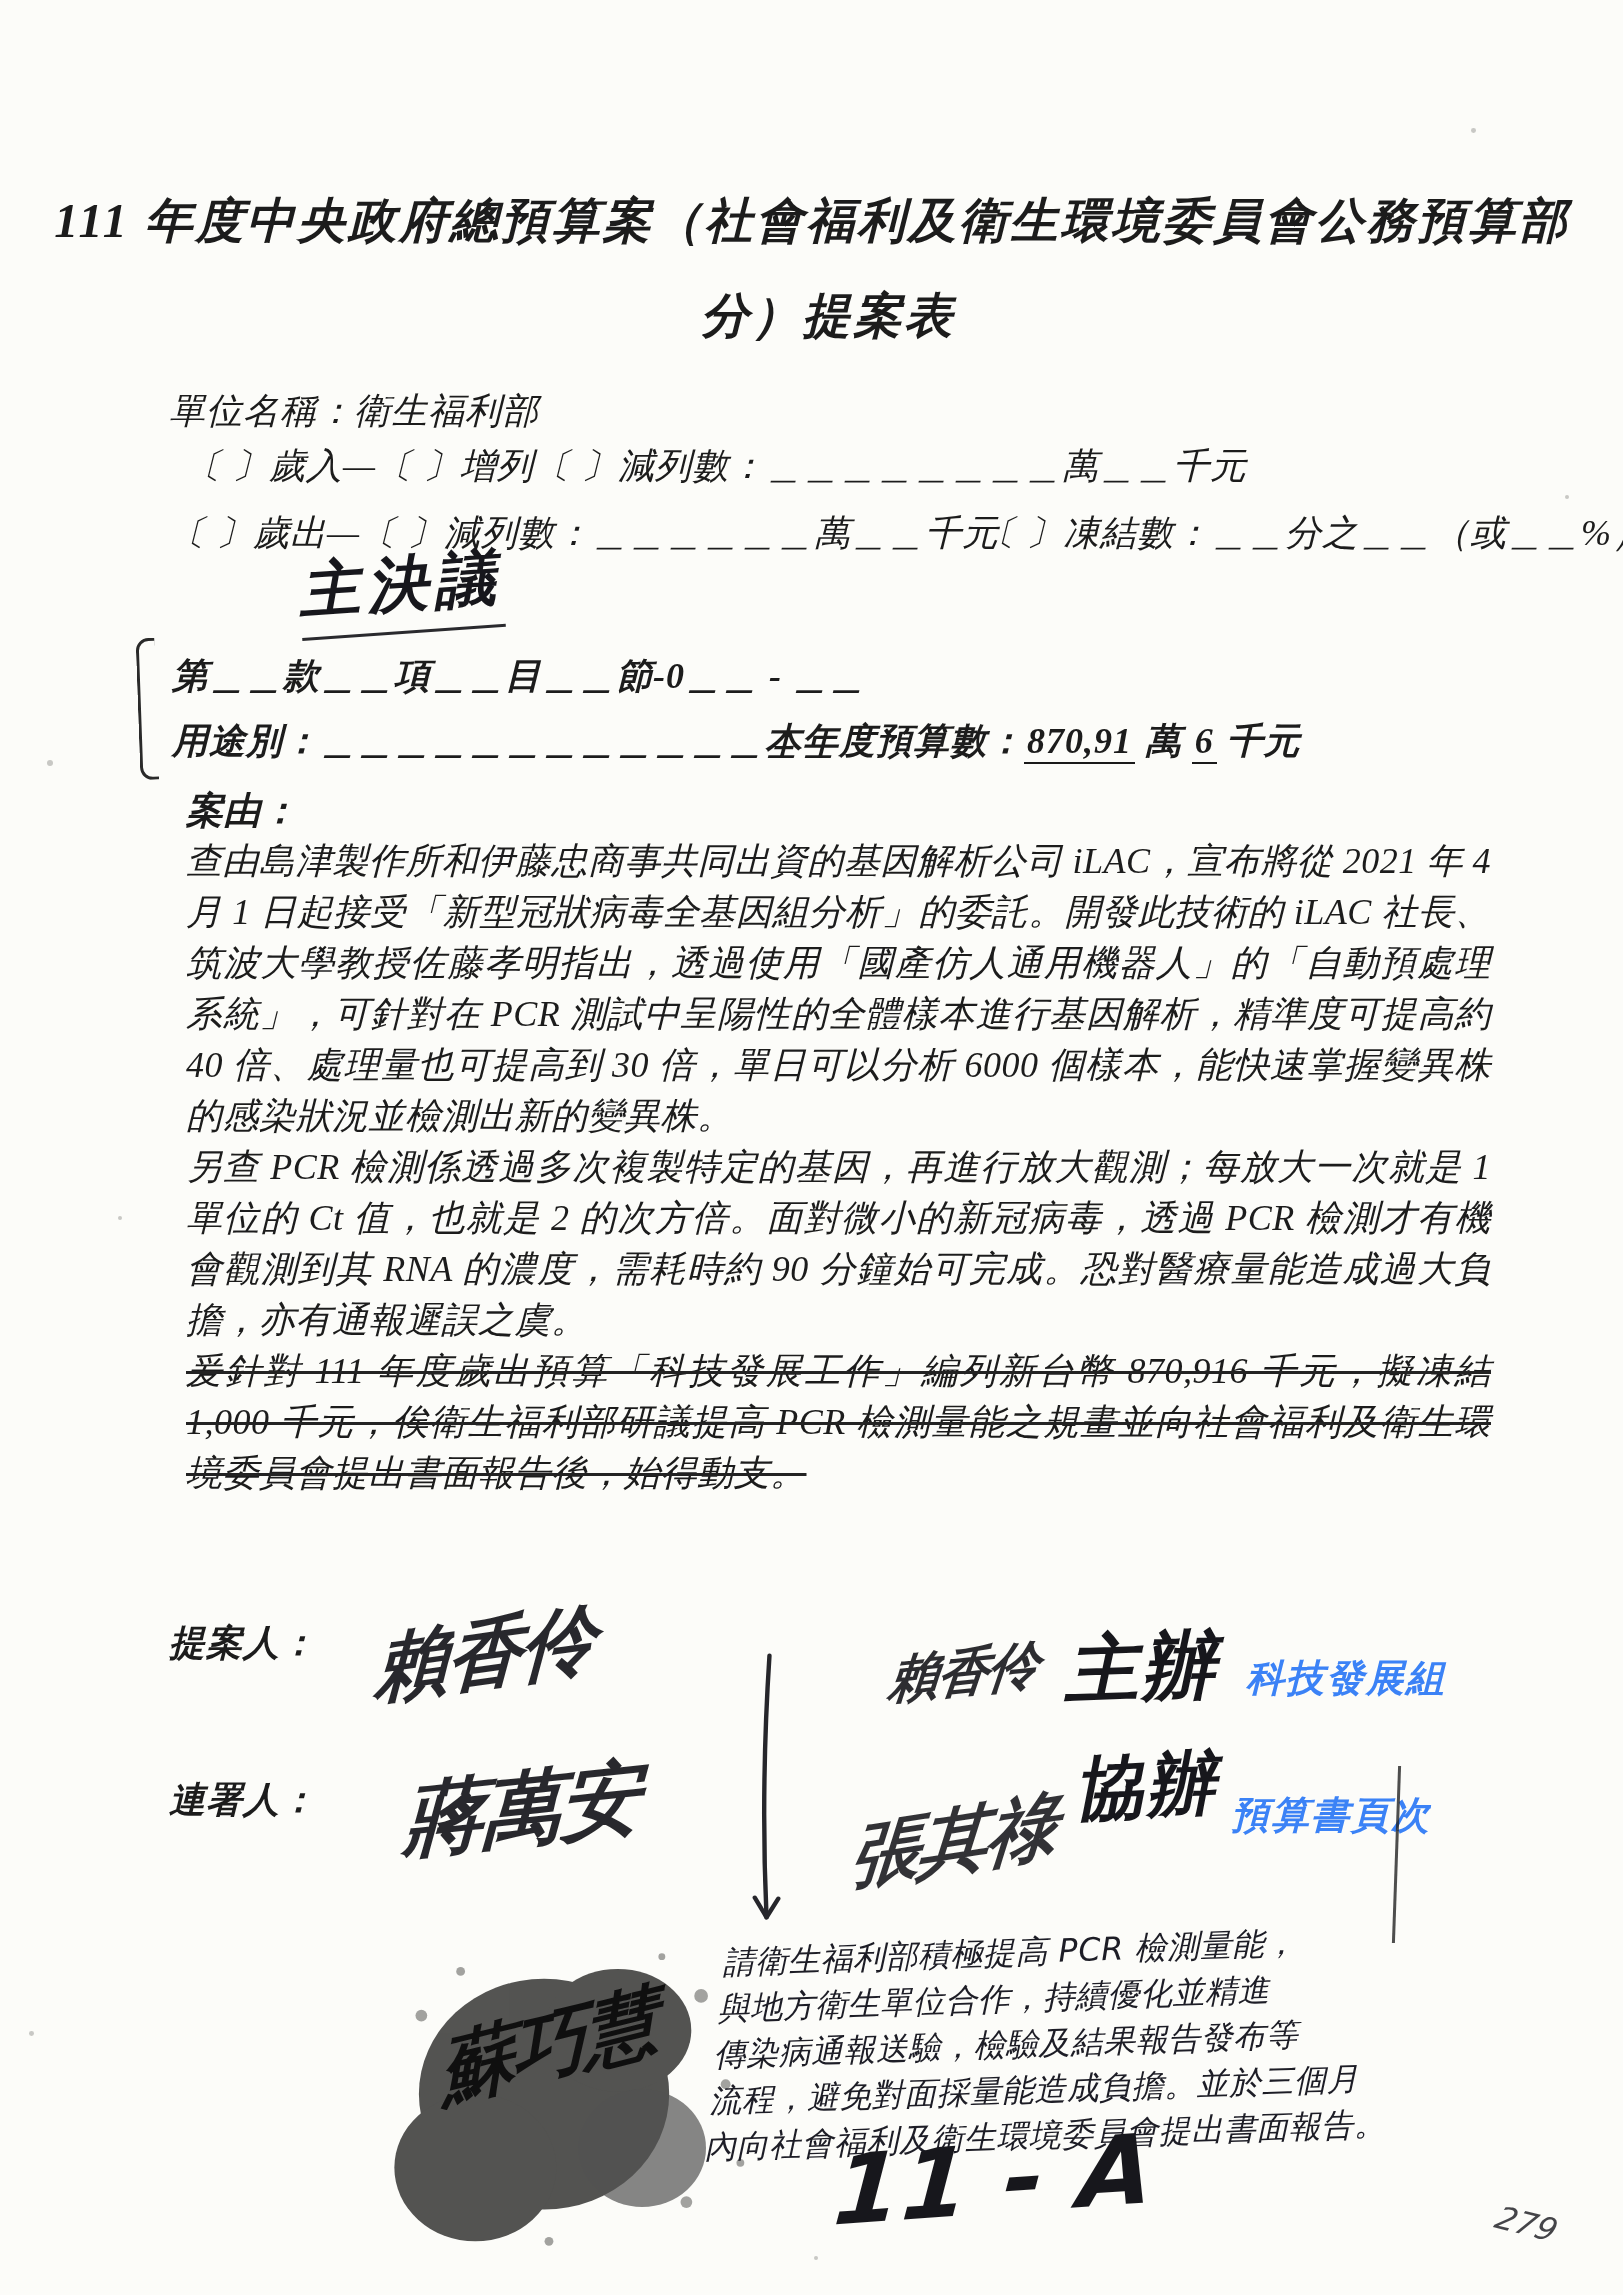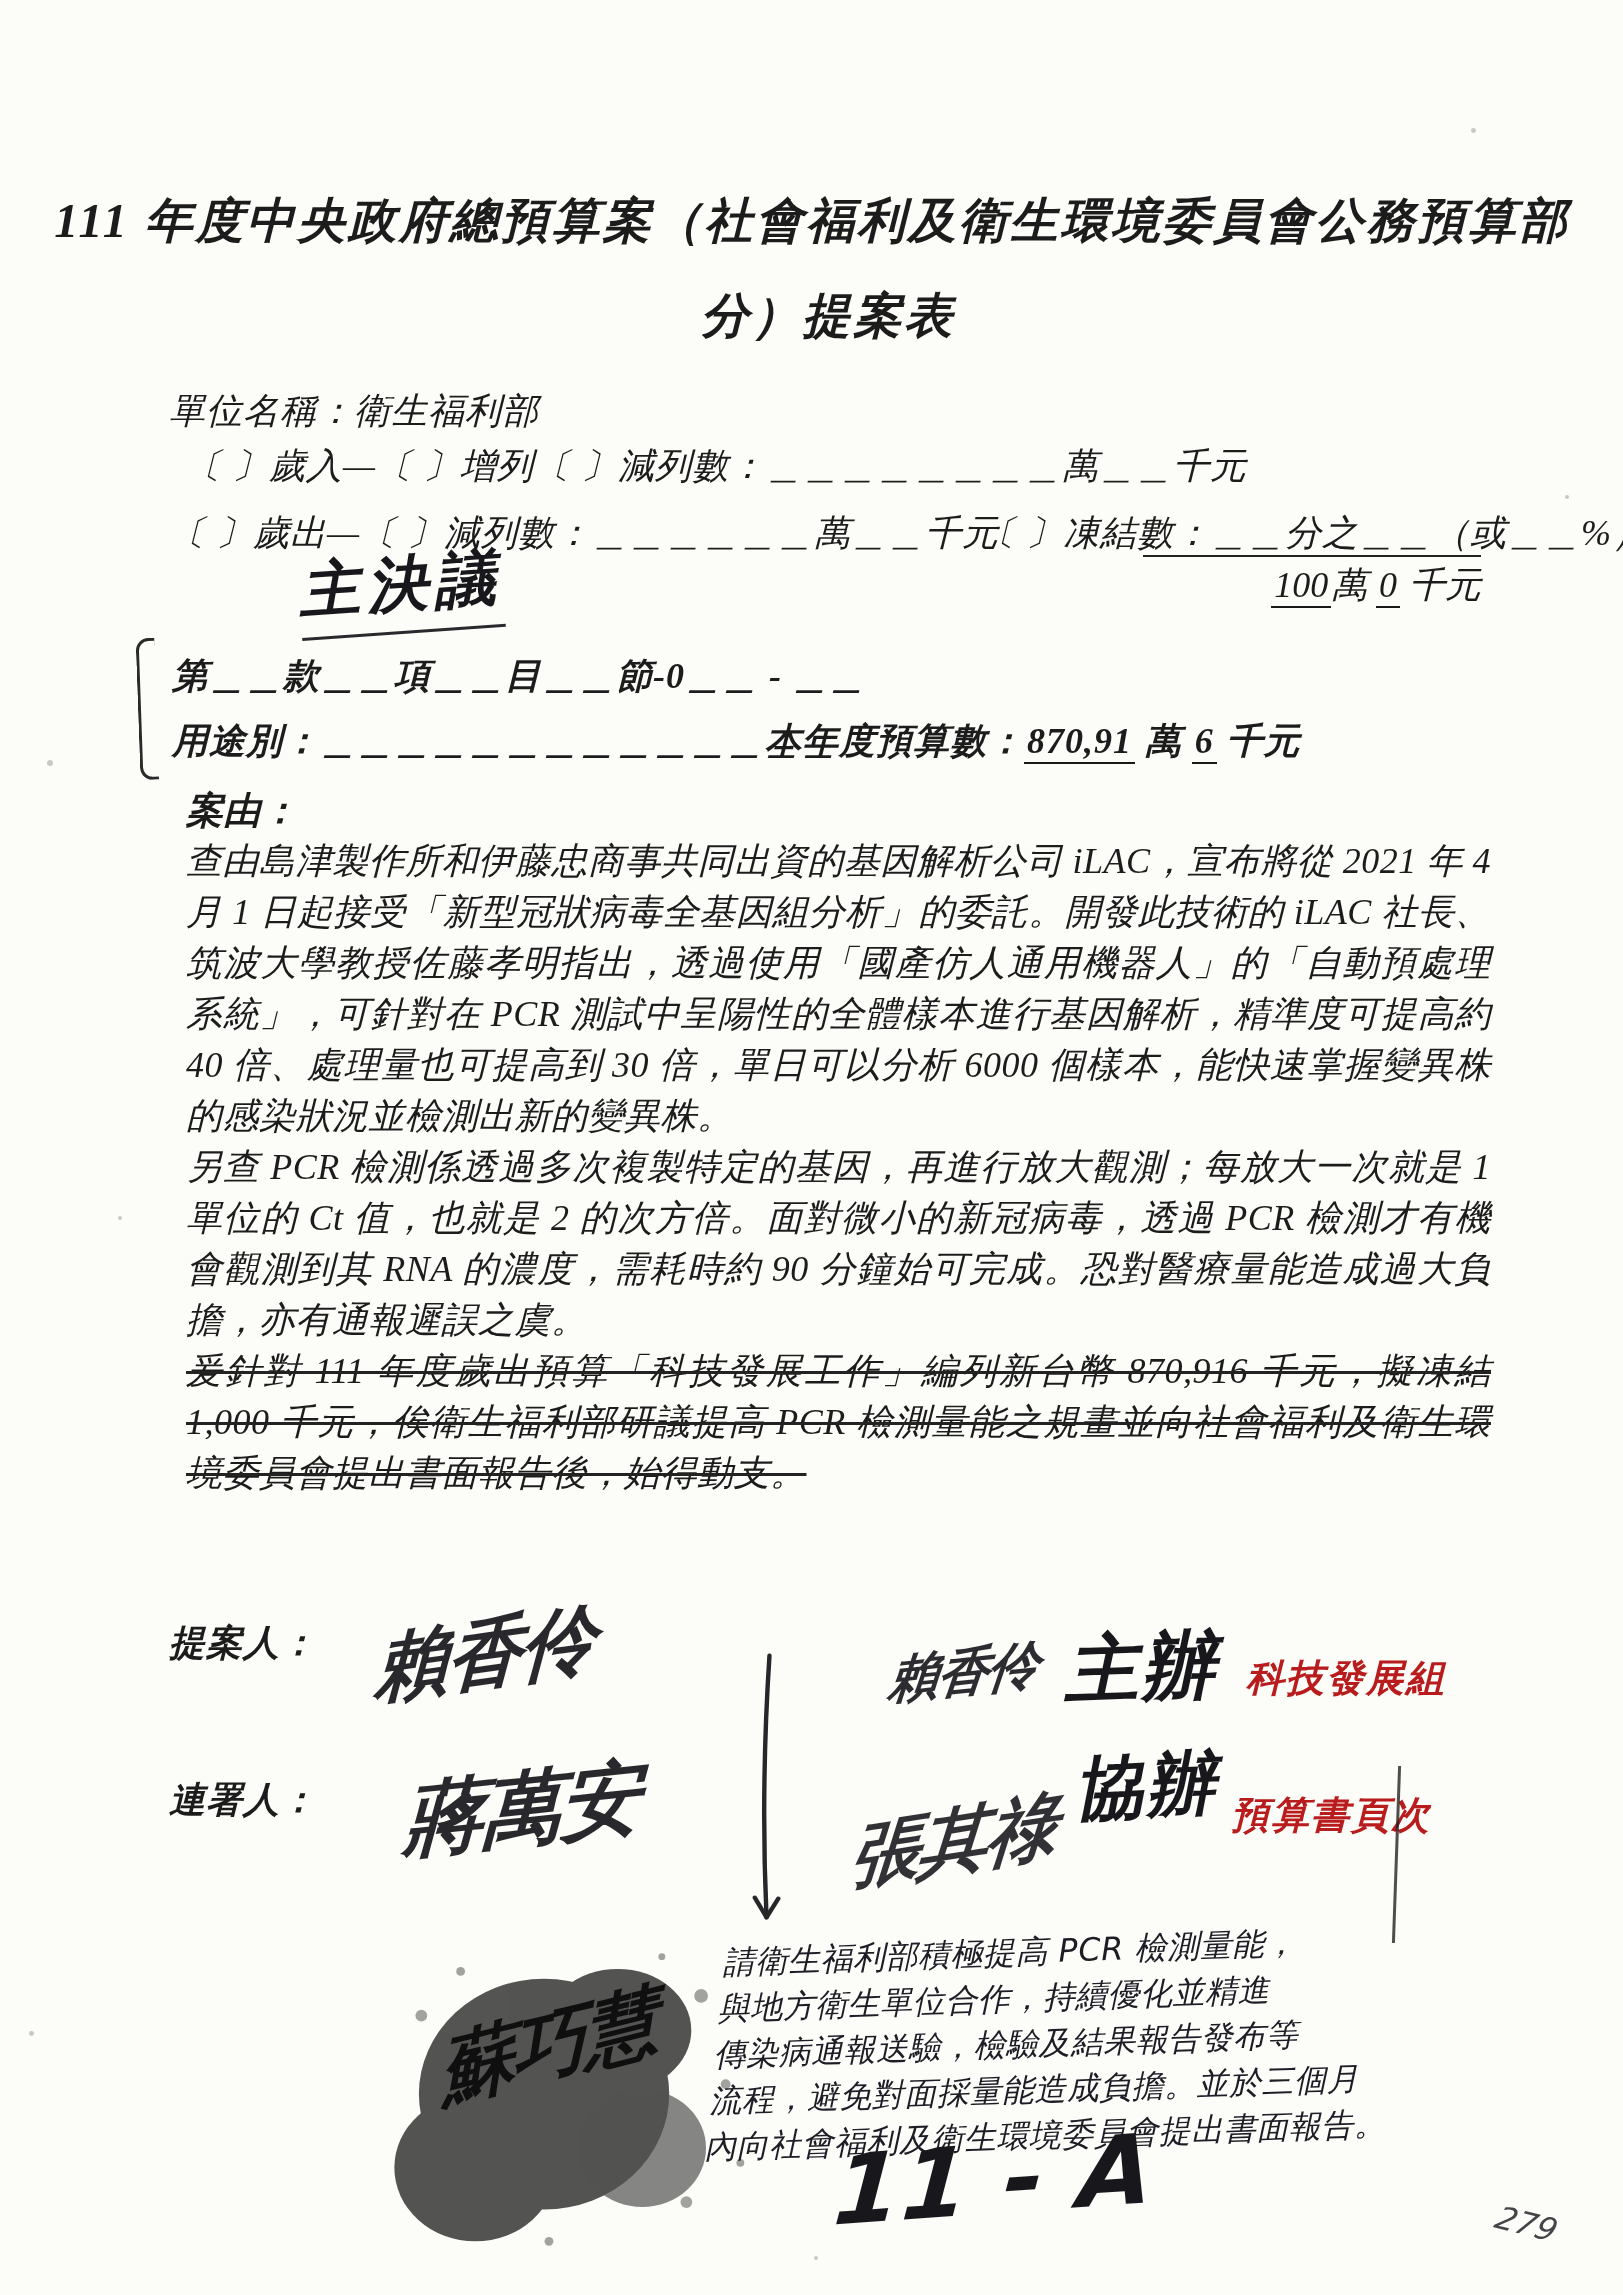--- a/index.html
+++ b/index.html
@@ -15,21 +15,21 @@
   .abs { position:absolute; }
   .title { width:100%; text-align:center; font-size:48px; font-weight:600; letter-spacing:2.9px; }
   .formline { font-size:36px; letter-spacing:1px; white-space:nowrap; }
   .bold { font-weight:600; }
   .u { border-bottom:2.5px solid #1a1a1a; padding:0 2.9px 1px 2.9px; }
   .case-body { width:1305px; font-size:36px; line-height:51px; text-align:justify; letter-spacing:0.5px; }
   .case-body p { margin:0; }
   .strike { text-decoration:line-through; text-decoration-thickness:2.9px; text-decoration-color:#232323; }
   .hand { font-family:"DejaVu Sans","Liberation Sans",sans-serif; color:#17171c; }
   .sig { font-weight:bold; letter-spacing:-2px; }
-  .stamp { font-size:38px; font-weight:700; letter-spacing:2px; color:#b91c1c; }
+  .stamp { font-size:38px; font-weight:700; letter-spacing:2px; color:#3b82f6; }
   .note-line { font-size:32px; line-height:46px; white-space:nowrap; letter-spacing:0.5px; }
   .speck { position:absolute; background:#8a8a85; border-radius:50%; opacity:.45; }
   .rule { position:absolute; background:#222; }
 </style>
 </head>
 <body>
 
 <div class="page">
 
   <div class="abs title" style="top:189px; left:0;">111 年度中央政府總預算案（社會福利及衛生環境委員會公務預算部</div>
@@ -37,23 +37,20 @@
 
   <div class="abs formline" style="left:169px; top:387px;">單位名稱：衛生福利部</div>
 
 
   <div class="abs formline" style="left:169px; top:442px;margin-left:16px;">〔 〕歲入—〔 〕增列〔 〕減列數：＿＿＿＿＿＿＿＿萬＿＿千元</div>
 
   <div class="abs formline" style="left:169px; top:509px;">〔 〕歲出—〔 〕減列數：＿＿＿＿＿＿萬＿＿千元</div>
 
   <div class="abs formline" style="left:979px; top:509px;">〔 〕凍結數：＿＿分之＿＿（或＿＿%）</div>
 
-  <div class="abs" style="left:1143px; top:555px; width:338px; border-top:2.9px solid #232323; text-align:right; font-size:36px; padding-top:3.9px;">
-    <span class="u">100</span><span>萬 </span><span class="u">0</span><span> 千元</span>
-  </div>
 
   <div class="abs hand" style="left:299px; top:544px; font-size:61px; font-weight:bold; transform:rotate(-4deg); border-bottom:3.9px solid #2a2a2e; padding-bottom:4.9px; letter-spacing:6.9px;">主決議</div>
 
   <div class="abs" style="left:138px; top:638px; width:18.6px; height:142px; border-left:3.4px solid #2a2a2a; border-top:3.4px solid #2a2a2a; border-bottom:3.4px solid #2a2a2a; border-radius:12.8px 0 0 12.8px; transform:rotate(-2deg);"></div>
 
   <div class="abs formline bold" style="left:172px; top:652px;">第＿＿款＿＿項＿＿目＿＿節-0＿＿ - ＿＿</div>
 
 
   <div class="abs formline bold" style="left:172px; top:717px;">用途別：＿＿＿＿＿＿＿＿＿＿＿＿＿＿</div>
 

